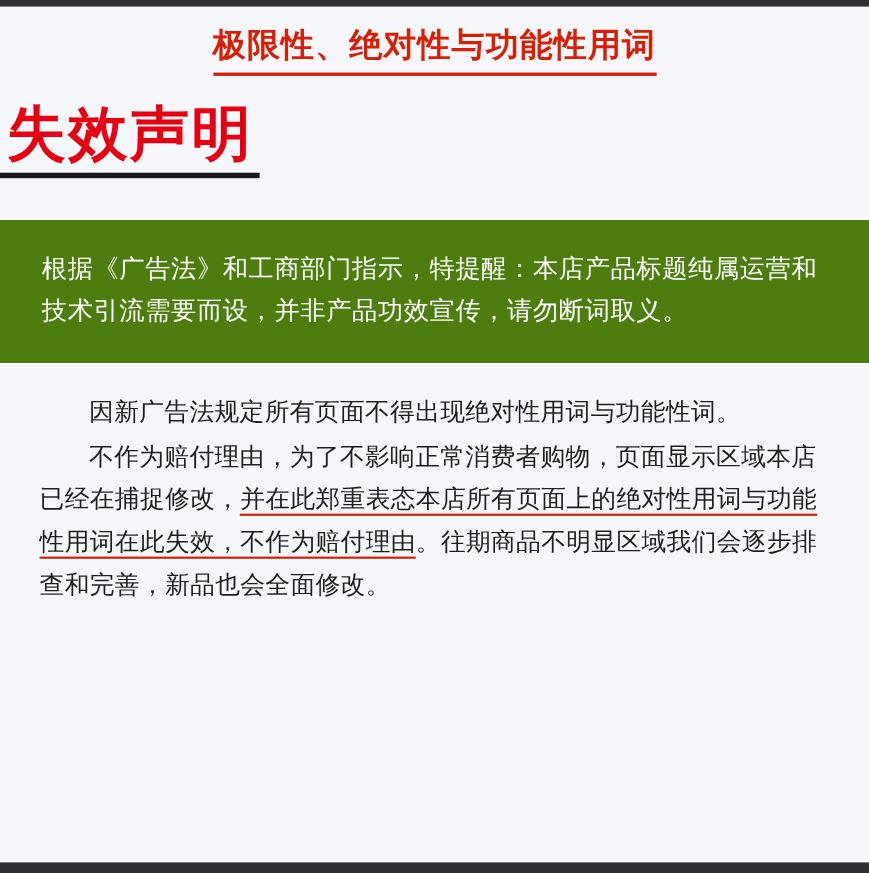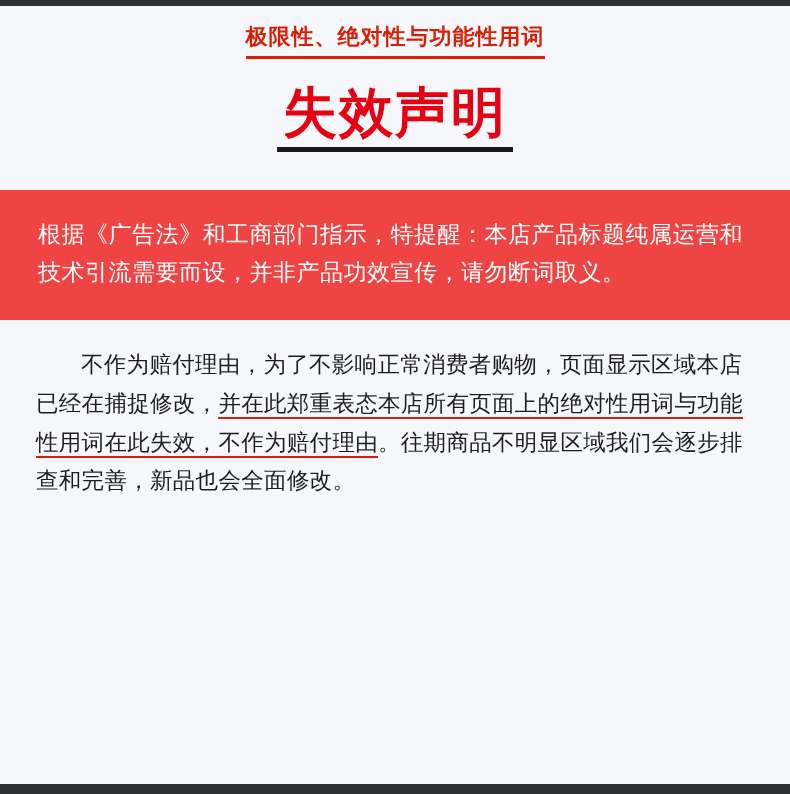--- a/index.html
+++ b/index.html
@@ -24,46 +24,46 @@
   .top-bar {
     height: 6px;
     background: #2f3033;
     width: 100%;
   }
   .header {
     padding: 18px 0 10px 0;
     text-align: center;
   }
   .title-main {
-    font-size: 22px;
+    font-size: 30px;
     font-weight: bold;
     color: #d81f06;
     letter-spacing: 1px;
     display: inline-block;
     border-bottom: 3px solid #d81f06;
     padding-bottom: 6px;
     line-height: 1.2;
   }
   .title-sub-wrap {
-    text-align: center;
+    text-align: left;
     margin-top: 22px;
   }
   .title-sub {
     font-size: 54px;
     font-weight: bold;
     color: #e60012;
     display: inline-block;
     border-bottom: 5px solid #1a1a1a;
     padding: 0 6px 4px 6px;
     line-height: 1.15;
     letter-spacing: 2px;
   }
   .notice-band {
     margin-top: 28px;
-    background: #ef4444;
+    background: #4d7c0f;
     color: #ffffff;
     padding: 26px 38px 28px 38px;
     font-size: 23px;
     line-height: 1.65;
     letter-spacing: 0.5px;
   }
   .body-text {
     padding: 26px 36px 10px 36px;
     font-size: 22.5px;
     line-height: 1.72;
@@ -97,17 +97,18 @@
   <div class="header">
     <div class="title-main">极限性、绝对性与功能性用词</div>
     <div class="title-sub-wrap">
       <div class="title-sub">失效声明</div>
     </div>
   </div>
 
   <div class="notice-band">根据《广告法》和工商部门指示，特提醒：本店产品标题纯属运营和技术引流需要而设，并非产品功效宣传，请勿断词取义。</div>
 
   <div class="body-text">
+    <p class="para" id="p1"><span>因新广告法规定所有页面不得出现绝对性用词与功能性词。</span></p>
     <p class="para" id="p2"><span>不作为赔付理由，为了不影响正常消费者购物，页面显示区域本店已经在捕捉修改，</span><span class="u">并在此郑重表态本店所有页面上的绝对性用词与功能性用词在此失效，不作为赔付理由</span><span>。往期商品不明显区域我们会逐步排查和完善，新品也会全面修改。</span></p>
   </div>
 
   <div class="bottom-bar"></div>
 </div>
 
 </body></html>

